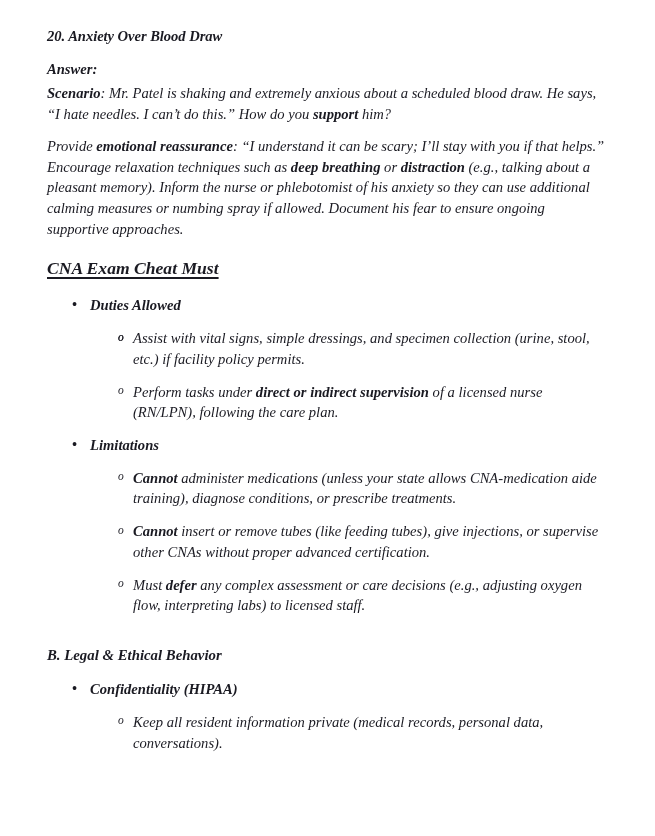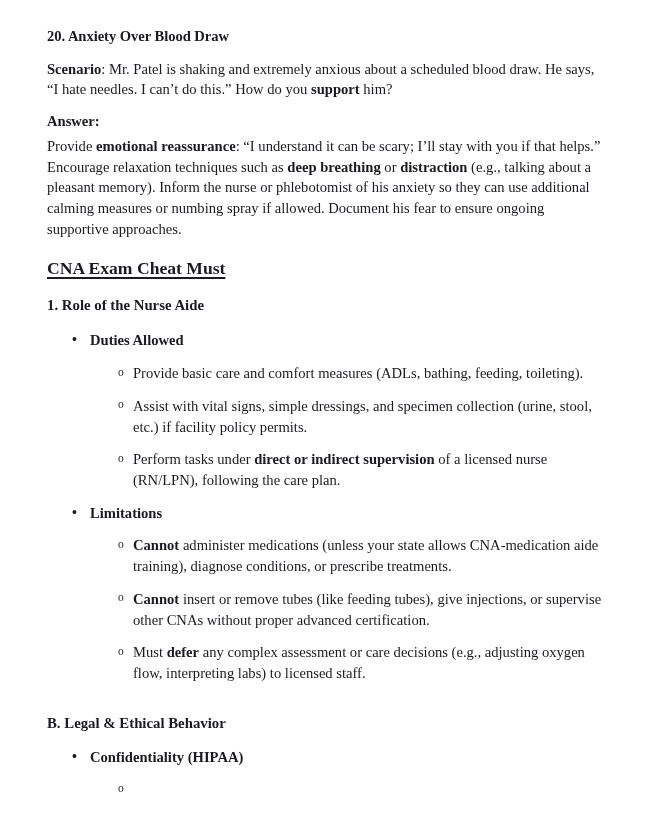--- a/index.html
+++ b/index.html
@@ -15,20 +15,21 @@
     -webkit-font-smoothing: antialiased;
   }
   .page {
     position: relative;
     width: 655px;
     height: 836px;
     box-sizing: border-box;
     padding: 26px 47px 0 47px;
     background: #ffffff;
     overflow: hidden;
+    font-style: italic;
   }
   .doc {
     width: 561px;
     font-size: 14.6px;
     line-height: 1.42;
   }
 
   
   .q-heading {
     font-weight: bold;
@@ -113,41 +114,39 @@
   .grp { margin-bottom: 2px; }
 </style>
 </head>
 <body>
 
 <div class="page">
   <div class="doc">
 
     <div class="q-heading">20. Anxiety Over Blood Draw</div>
 
+    <div class="para tight"><b>Answer:</b></div>
+
     <div class="para"><b>Scenario</b><span>: Mr. Patel is shaking and extremely anxious about a scheduled blood draw. He says, “I hate needles. I can’t do this.” How do you </span><b>support</b><span> him?</span></div>
-
-    <div class="para tight"><b>Answer:</b></div>
 
     <div class="para"><span>Provide </span><b>emotional reassurance</b><span>: “I understand it can be scary; I’ll stay with you if that helps.” Encourage relaxation techniques such as </span><b>deep breathing</b><span> or </span><b>distraction</b><span> (e.g., talking about a pleasant memory). Inform the nurse or phlebotomist of his anxiety so they can use additional calming measures or numbing spray if allowed. Document his fear to ensure ongoing supportive approaches.</span></div>
 
     <div class="title">CNA Exam Cheat Must</div>
 
-    <div class="h1">1. Role of the Nurse Aide</div>
 
 
     <ul class="lvl1">
 
       <li class="b1 grp">
         <span class="mark">•</span>
         <span>Duties Allowed</span>
 
         <ul class="lvl2">
           <li class="b2">
             <span class="mark">o</span>
-            <span class="txt">Provide basic care and comfort measures (ADLs, bathing, feeding, toileting).</span>
           </li>
           <li class="b2">
             <span class="mark">o</span>
             <span class="txt">Assist with vital signs, simple dressings, and specimen collection (urine, stool, etc.) if facility policy permits.</span>
           </li>
           <li class="b2">
             <span class="mark">o</span>
             <span class="txt">Perform tasks under </span><b>direct or indirect supervision</b><span class="txt"> of a licensed nurse (RN/LPN), following the care plan.</span>
           </li>
         </ul>
@@ -174,20 +173,21 @@
     <div class="h2" style="margin-top:29px;">B. Legal &amp; Ethical Behavior</div>
 
     <ul class="lvl1">
       <li class="b1">
         <span class="mark">•</span>
         <span>Confidentiality (HIPAA)</span>
 
         <ul class="lvl2">
           <li class="b2">
             <span class="mark">o</span>
+            <span class="txt">Keep all resident information private (medical records, personal data, conversations).</span>
           </li>
 
         </ul>
       </li>
     </ul>
 
   </div>
 </div>
 
 </body></html>

